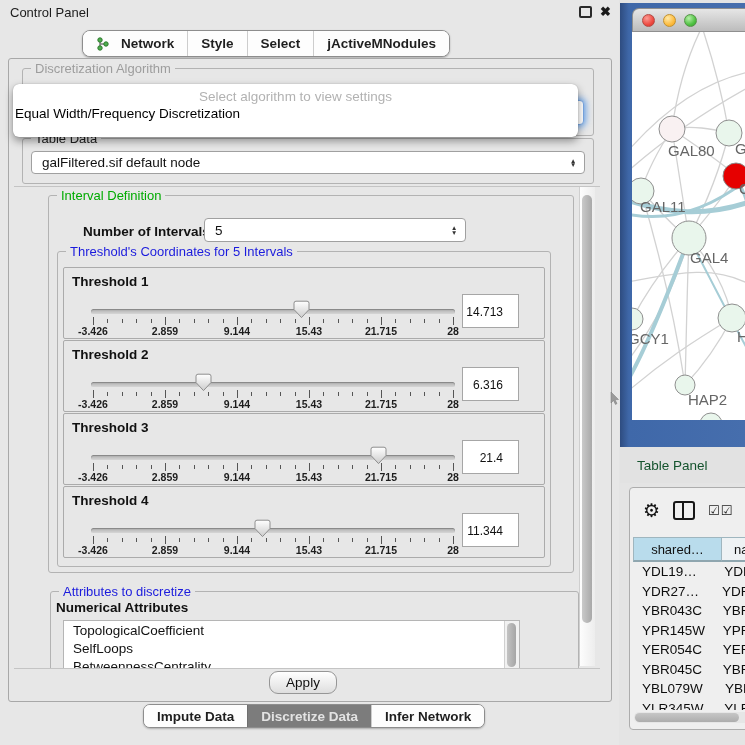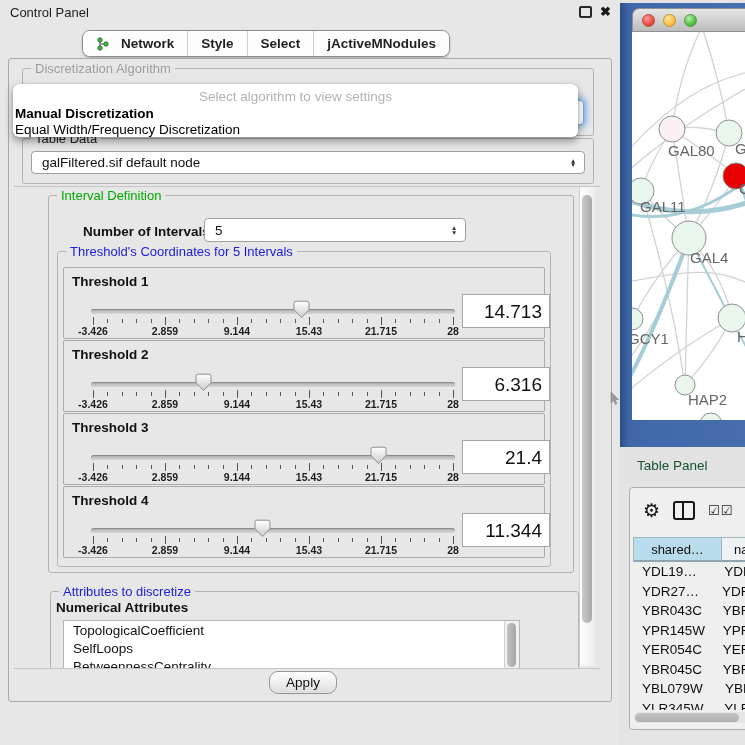--- a/index.html
+++ b/index.html
@@ -58,23 +58,23 @@
 
   
   .tbox{position:absolute;border:1px solid #ababab;border-radius:2px;background:#e7e7e7;}
   .tbox .tlabel{position:absolute;left:8px;top:6px;font-size:13.5px;font-weight:700;color:#111;}
   .track{position:absolute;left:27px;top:41px;width:364px;height:5px;border-radius:3px;
          background:linear-gradient(#aeaeae,#d6d6d6);box-shadow:inset 0 1px 1px rgba(0,0,0,.25);}
   .handle{position:absolute;top:32px;width:17px;height:19px;}
   .tick{position:absolute;width:1px;background:#555;}
   .ticklab{position:absolute;top:57px;transform:translateX(-50%);font-size:10.5px;
            font-weight:700;color:#1d1d1d;white-space:nowrap;}
-  .valbox{position:absolute;left:398px;top:26px;width:88px;height:34px;background:#fff;
-          border:1px solid #a6a6a6;font-size:19px;color:#111;text-align:right;
-          line-height:34px;padding-right:7px;box-sizing:border-box;}
+  .valbox{position:absolute;left:398px;top:26px;width:57px;height:34px;background:#fff;
+          border:1px solid #a6a6a6;font-size:12px;color:#111;text-align:right;
+          line-height:34px;padding-right:15px;box-sizing:border-box;}
 
   
   .attr-list{position:absolute;left:12px;top:28px;width:455px;height:58px;background:#fff;
              border:1px solid #b5b5b5;overflow:hidden;}
   .attr-item{font-size:13.5px;color:#111;padding:2px 0 2px 9px;height:14px;}
   .attr-scroll{position:absolute;right:0;top:0;width:14px;height:100%;background:#f1f1f1;
                border-left:1px solid #d0d0d0;}
   .attr-thumb{position:absolute;left:2px;top:2px;width:9px;height:44px;border-radius:5px;
               background:linear-gradient(90deg,#c3c3c3,#a5a5a5);}
 
@@ -174,21 +174,20 @@
   </div>
   <div class="abs combo algo-combo">
     <span class="stepper">
         <span>▴</span>
         <span>▾</span>
       </span>
   </div>
 
   <div class="abs popup">
     <div class="ph">Select algorithm to view settings</div>
-    <div class="it b">Manual Discretization</div>
     <div class="it">Equal Width/Frequency Discretization</div>
   </div>
 
   <div class="group" style="left:22px;top:138px;width:570px;height:44px;">
     <span class="group-label g-dark">Table Data</span>
     <div class="combo" style="left:8px;top:12px;width:554px;height:23px;">
       <span>galFiltered.sif default node</span>
       <span class="stepper">
           <span>▴</span>
           <span>▾</span>
@@ -392,20 +391,31 @@
       </div>
     </div>
   </div>
 
   <div class="abs vscroll">
       <div class="vthumb"></div>
     </div>
 
   <div class="abs apply-btn">Apply</div>
 
+  <div class="abs tabbar" style="left:143px;top:704px;height:22px;border-radius:7px;">
+      <div class="tab">
+        <span>Impute Data</span>
+      </div>
+      <div class="tab sel">
+        <span>Discretize Data</span>
+      </div>
+      <div class="tab">
+        <span>Infer Network</span>
+      </div>
+    </div>
 </div>
 
 <div class="abs net-frame"></div>
 <div class="abs net-titlebar">
   <span class="light l-red"></span>
   <span class="light l-yellow"></span>
   <span class="light l-green"></span>
 </div>
 <div class="abs net-canvas">
   <svg width="113" height="388" viewBox="0 0 113 388">

